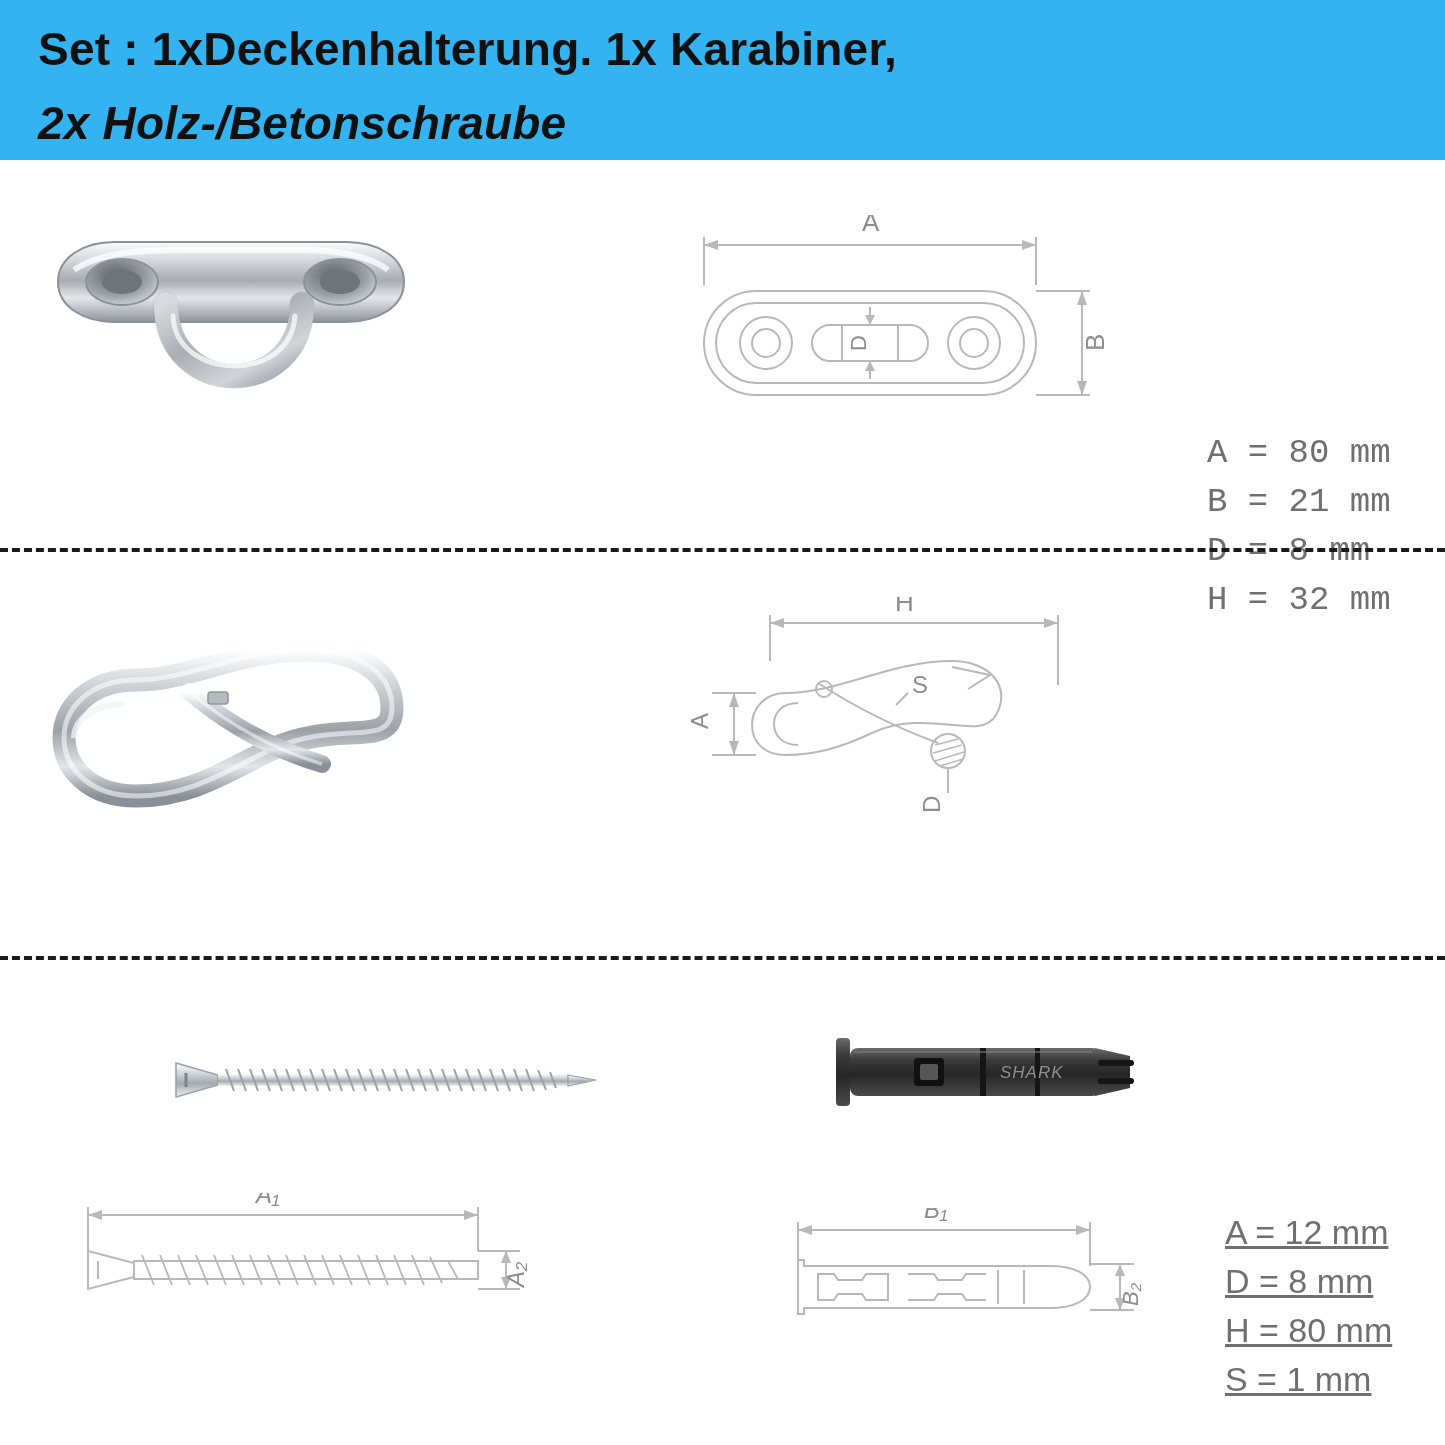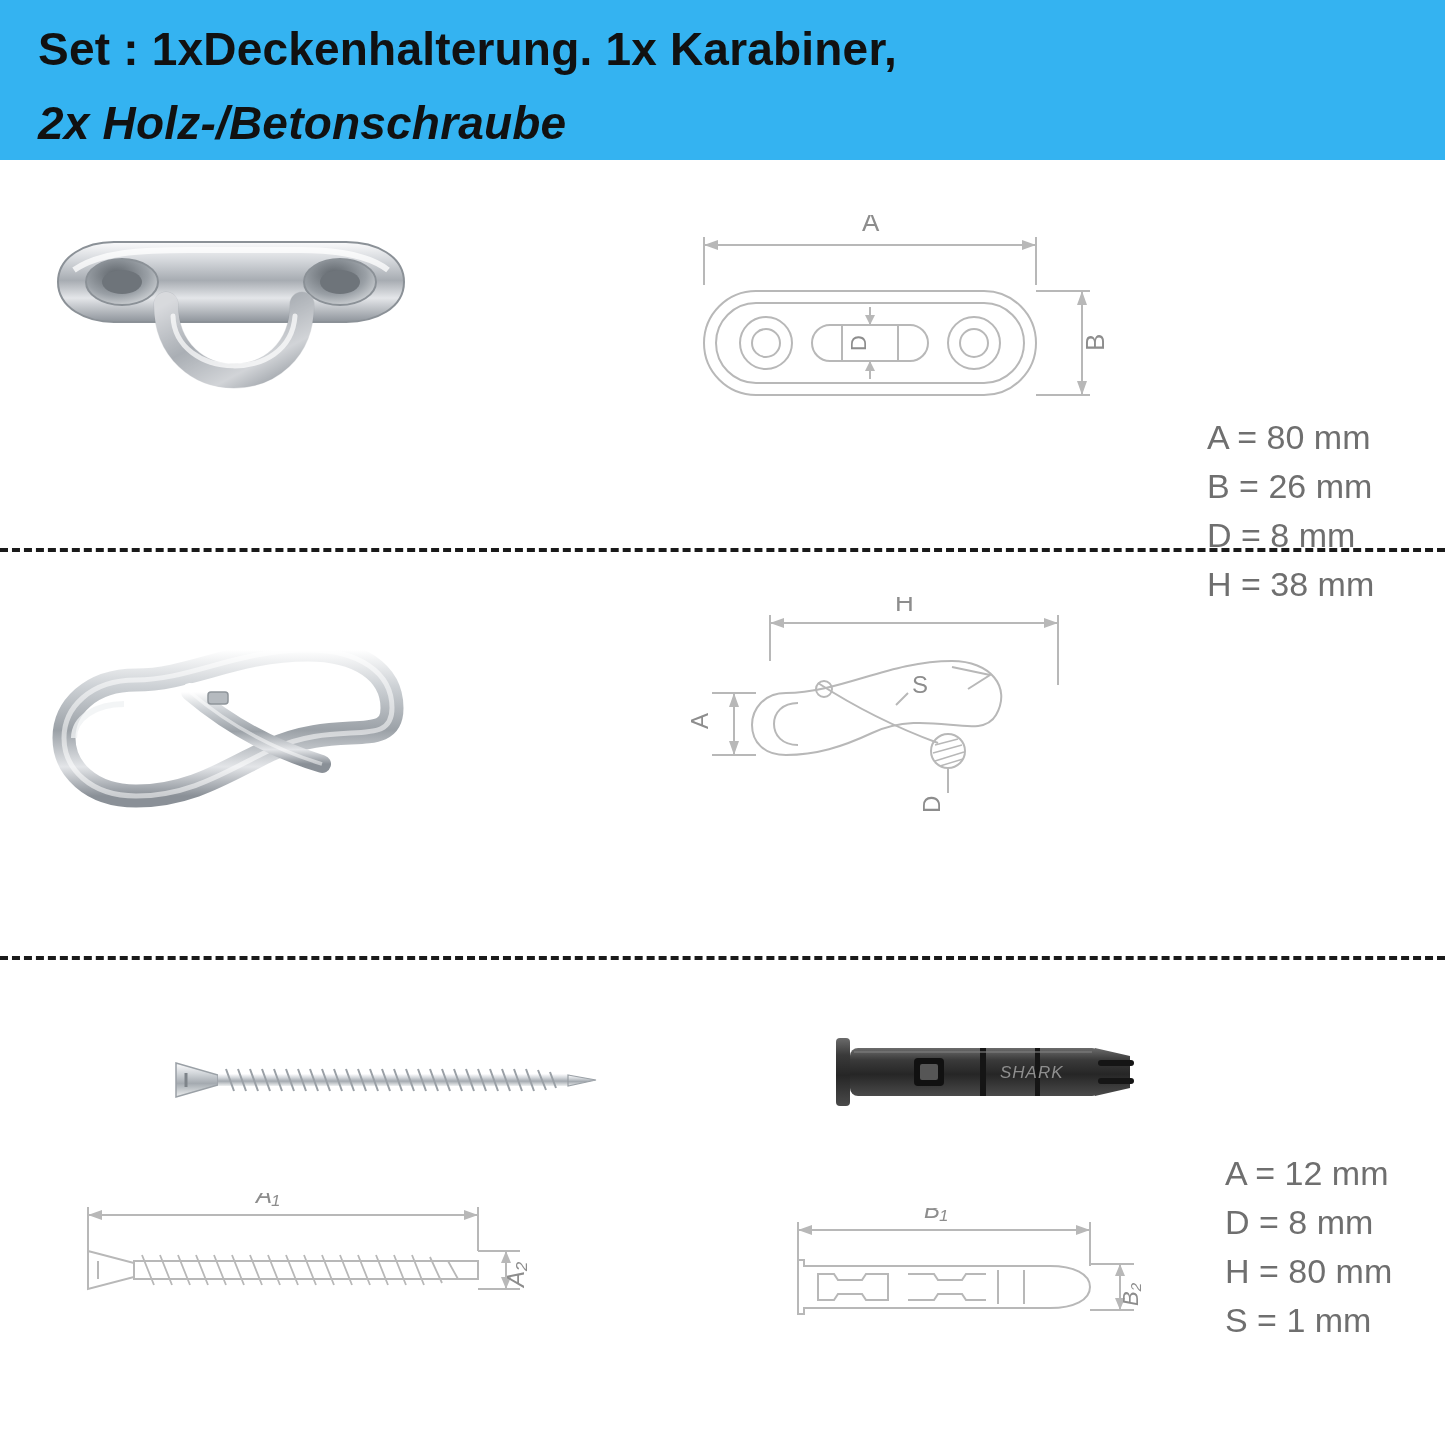--- a/index.html
+++ b/index.html
@@ -59,22 +59,22 @@
   .div2 { top: 956px; }
 
   
   .dims {
     position: absolute;
     color: #6f6f6f;
     font-size: 34px;
     line-height: 49px;
     white-space: nowrap;
   }
-  .dims-1 { left: 1207px; top: 253px; }
-  .dims-2 { left: 1225px; top: 597px; }
+  .dims-1 { left: 1207px; top: 269px; font-family: Liberation Mono, monospace; }
+  .dims-2 { left: 1225px; top: 656px; text-decoration: underline; }
 
   
   .tech { position: absolute; }
 
   .photo { position: absolute; }
 
   svg { display: block; }
 </style>
 </head>
 <body>
@@ -158,23 +158,23 @@
         <path d="M180,146 L175,156 L185,156 Z" fill="#b8b8b8" stroke="none"></path>
       </g>
       <text x="172" y="16" font-family="Liberation Sans, sans-serif" font-size="26" fill="#8d8d8d">A</text>
       <text x="414" y="136" font-family="Liberation Sans, sans-serif" font-size="26" fill="#8d8d8d" transform="rotate(-90 414 136)">B</text>
       <text x="176" y="136" font-family="Liberation Sans, sans-serif" font-size="22" fill="#8d8d8d" transform="rotate(-90 176 136)">D</text>
     </svg>
   </div>
 
   <div class="dims dims-1">
     <div>A = 80 mm</div>
-    <div>B = 26 mm</div>
+    <div>B = 21 mm</div>
     <div>D = 8 mm</div>
-    <div>H = 38 mm</div>
+    <div>H = 32 mm</div>
   </div>
 </div>
 
 <div class="divider div1"></div>
 
 <div class="section sec2">
 
   <div class="photo" style="left:40px; top:70px;">
     <svg width="430" height="230" viewBox="0 0 430 230">
       <defs>

